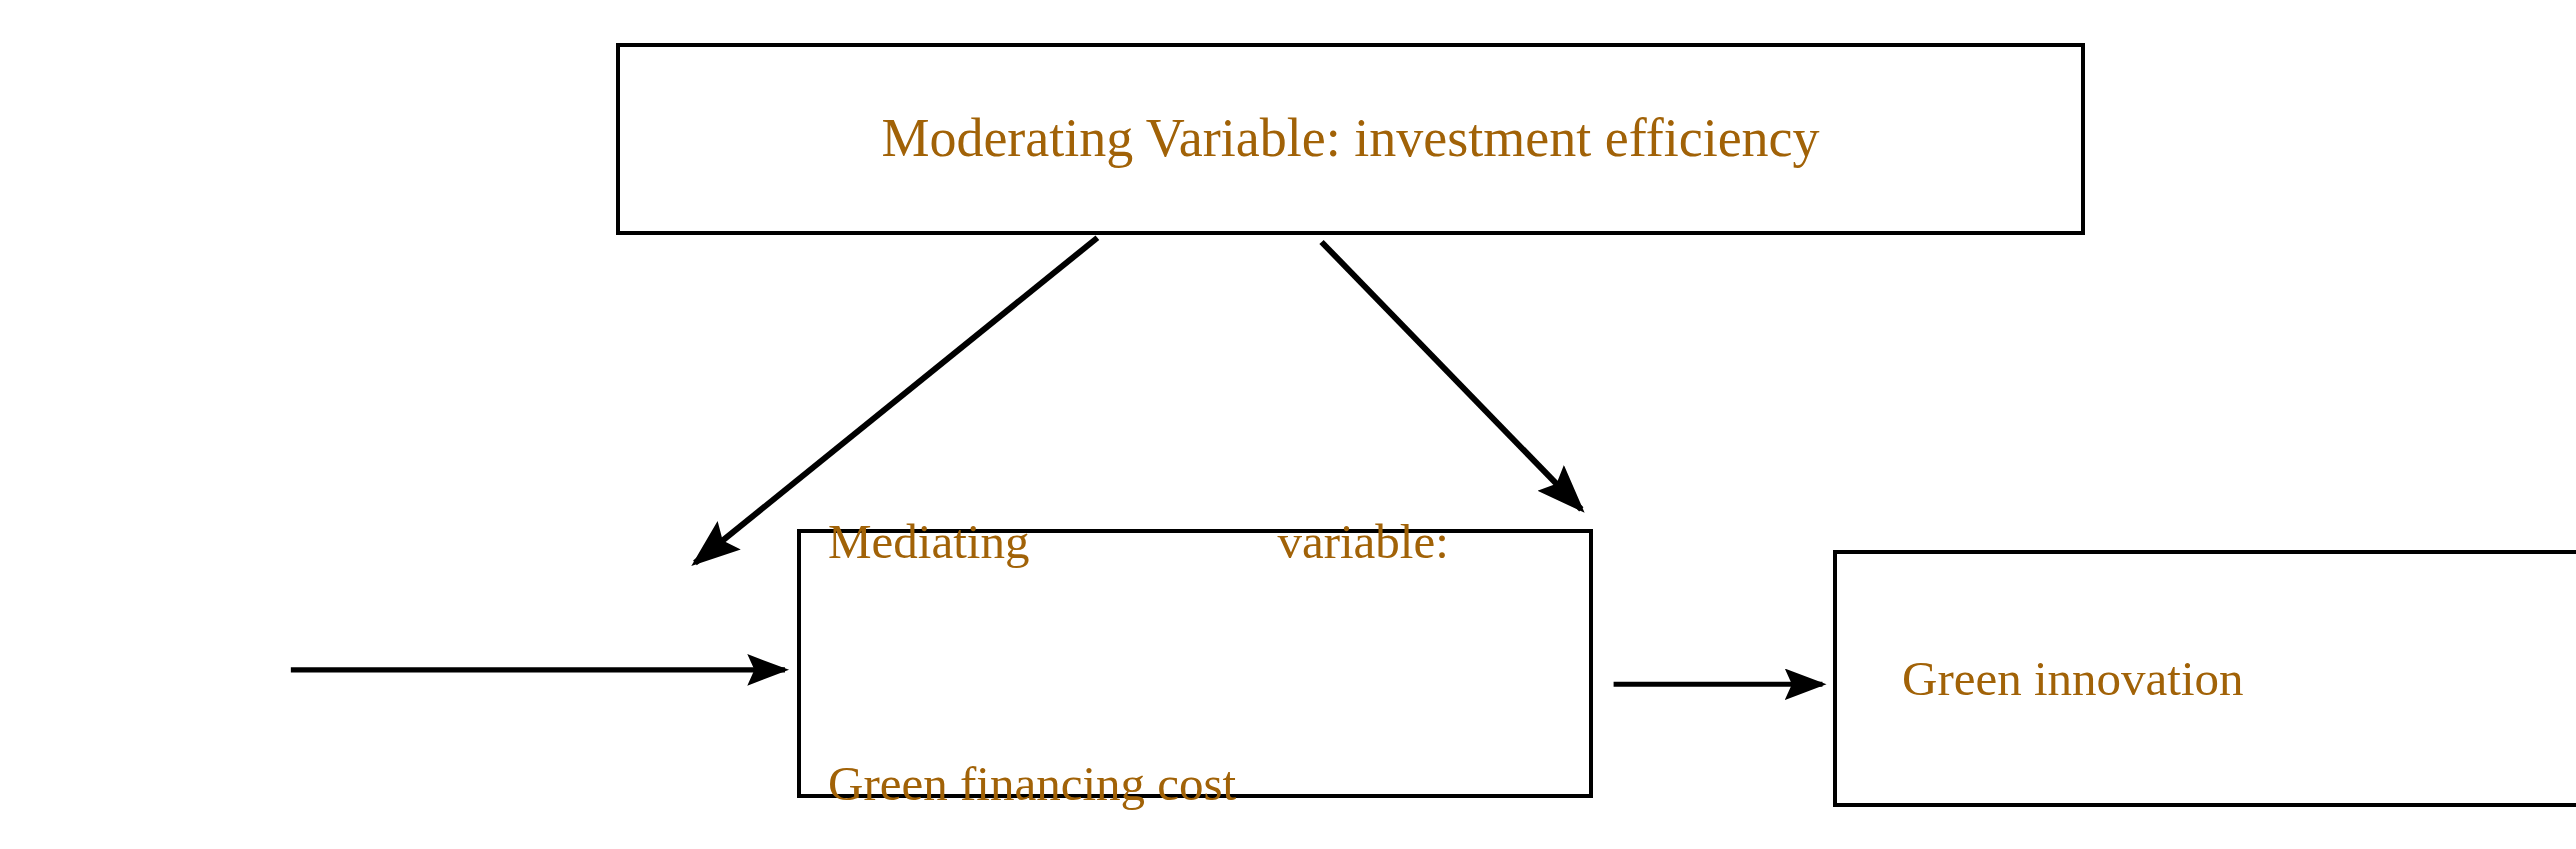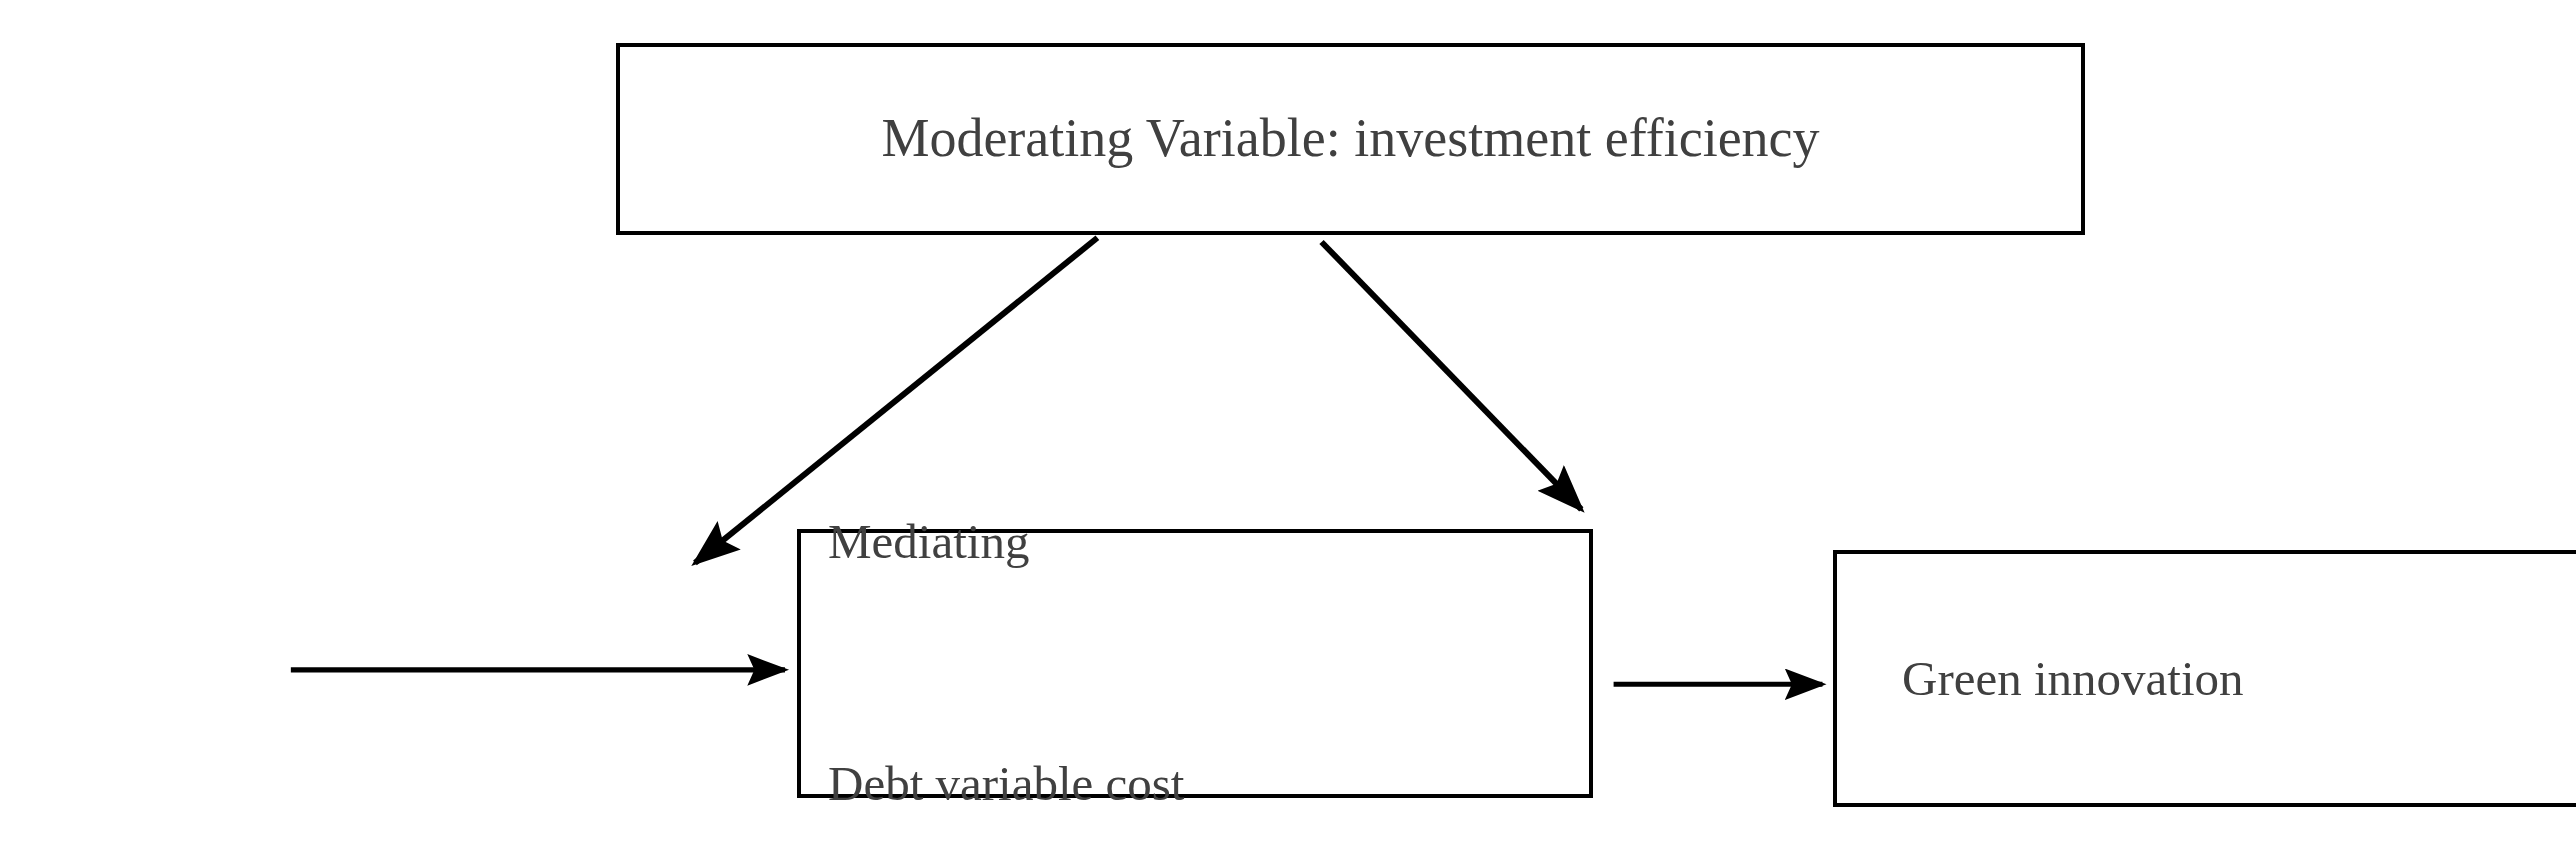--- a/index.html
+++ b/index.html
@@ -19,21 +19,21 @@
     position: absolute;
     box-sizing: border-box;
     border: 4.2px solid #000000;
     background: #ffffff;
     display: flex;
     align-items: center;
     justify-content: flex-start;
     z-index: 3;
   }
   .node-label {
-    color: #404040;
+    color: #a16207;
     line-height: 1.55;
     white-space: pre;
   }
   
   #moderating-box {
     left: 616px;
     top: 43px;
     width: 1469px;
     height: 192px;
     justify-content: center;
@@ -121,22 +121,23 @@
 
   <div class="node" id="moderating-box">
     <span class="node-label">Moderating Variable: investment efficiency</span>
   </div>
 
 
   <div class="node" id="mediating-box">
     <span class="node-label">
       <span class="ml-line1">
         <span>Mediating</span>
+        <span>variable:</span>
       </span>
-      <span class="ml-line2">Debt variable cost</span>
+      <span class="ml-line2">Green financing cost</span>
     </span>
   </div>
 
   <div class="node" id="green-innovation-box">
     <span class="node-label">Green innovation</span>
   </div>
 
 </div>
 
 

